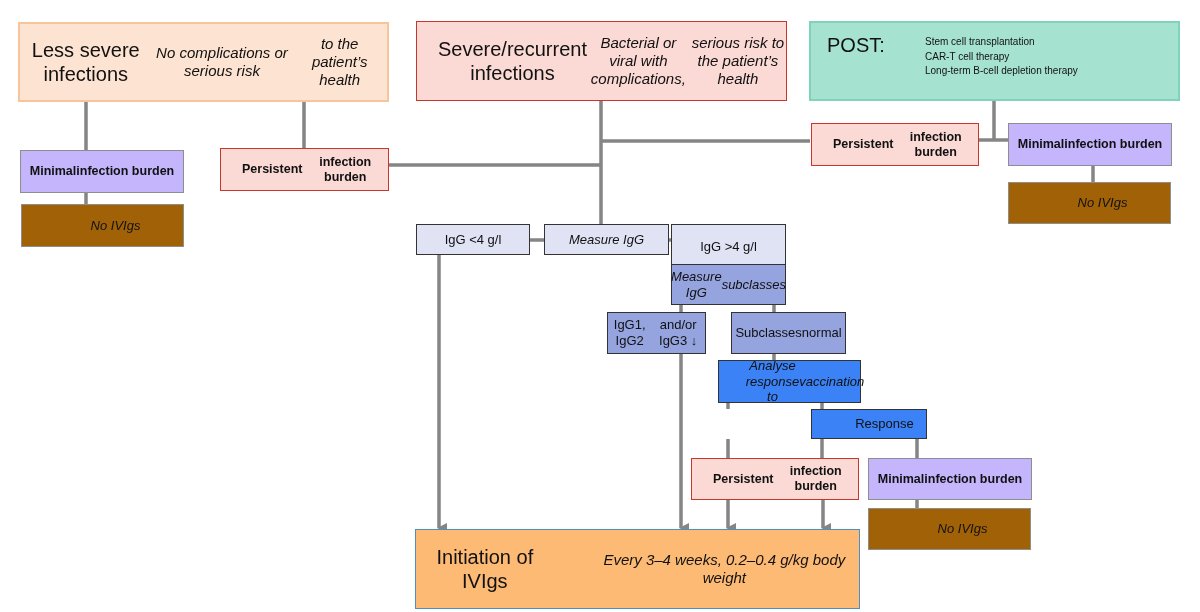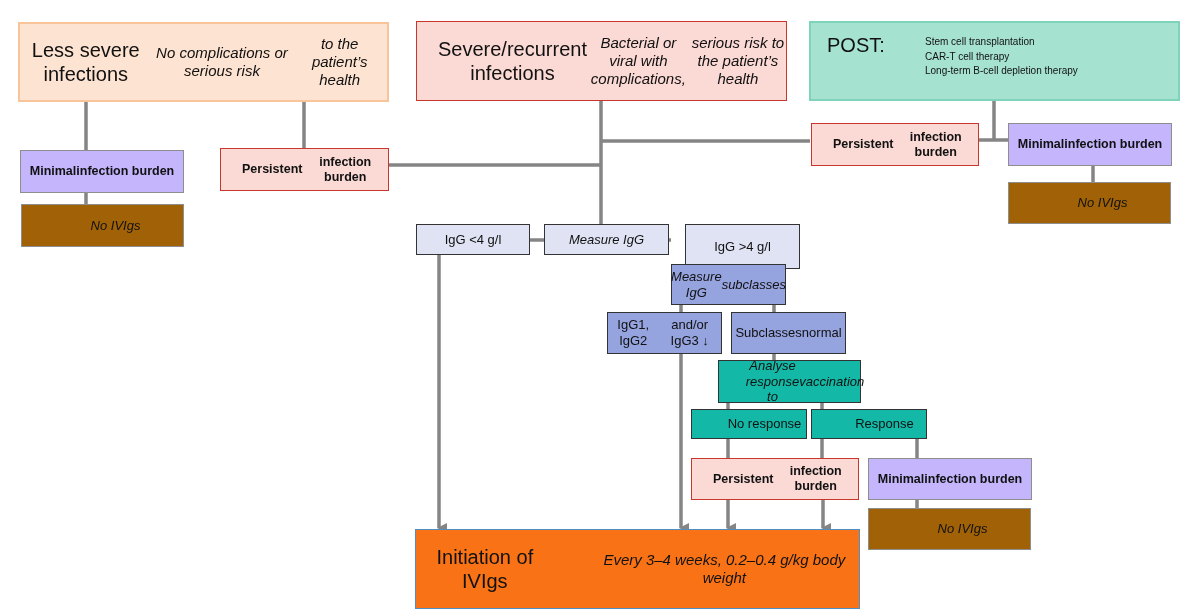--- a/index.html
+++ b/index.html
@@ -15,22 +15,22 @@
   .norm { font-size: 13px; }
   .ital { font-size: 13px; font-style: italic; }
 
   .peach  { background: #fde3d1; border: 2px solid #f8c59a; }
   .pink   { background: #fbd9d5; border: 1.5px solid #c9372c; padding-left: 21px; }
   .mint   { background: #a6e2d0; border: 2px solid #7fd3bb; }
   .pale   { background: #c4b5fd; border: 1.5px solid #8e8e8e; }
   .teal   { background: #a16207; border: 1.5px solid #8e8e8e; padding-left: 26px; }
   .lav    { background: #dfe3f4; border: 1.5px solid #333; }
   .blue   { background: #95a3de; border: 1.5px solid #333; }
-  .green  { background: #14b8a6; border: 1.5px solid #333; padding-left: 31px; }
-  .sky    { background: #f97316; border: 1.5px solid #4e8fc6; gap: 36px; }
+  .green  { background: #3b82f6; border: 1.5px solid #333; padding-left: 31px; }
+  .sky    { background: #fdba74; border: 1.5px solid #4e8fc6; gap: 36px; }
 
   .post { align-items: flex-start; justify-content: flex-start; flex-direction: row; }
   .post-label { font-size: 20px; margin: 10px 0 12px 16px; width: 98px; text-align: left; }
   .post-list { font-size: 10px; margin-top: 12px; text-align: left; line-height: 1.45; }
 </style>
 </head>
 <body>
 
 <div id="canvas">
 
@@ -133,43 +133,40 @@
   <div class="box teal" style="left:1008px; top:182px; width:163px; height:42px;">
     <div class="ital">No IVIgs</div>
   </div>
 
   <div class="box lav" style="left:416px; top:224px; width:114px; height:31px;">
     <div class="norm">IgG &lt;4 g/l</div>
   </div>
   <div class="box lav" style="left:544px; top:224px; width:125px; height:31px;">
     <div class="ital">Measure IgG</div>
   </div>
-  <div class="box lav" style="left:685px; top:224px; width:115px; height:45px;">
+  <div class="box lav" style="left:671px; top:224px; width:115px; height:45px;">
     <div class="norm">IgG &gt;4 g/l</div>
   </div>
 
   <div class="box blue" style="left:671px; top:264px; width:115px; height:41px;">
     <div class="ital">Measure IgG</div>
     <div class="ital">subclasses</div>
   </div>
-  <div class="box blue" style="left:607px; top:312px; width:115px; height:42px;">
+  <div class="box blue" style="left:607px; top:312px; width:99px; height:42px;">
     <div class="norm">IgG1, IgG2</div>
     <div class="norm">and/or IgG3 ↓</div>
   </div>
   <div class="box blue" style="left:731px; top:312px; width:115px; height:42px;">
     <div class="norm">Subclasses</div>
     <div class="norm">normal</div>
   </div>
 
   <div class="box green" style="left:718px; top:360px; width:143px; height:43px;">
     <div class="ital">Analyse response to</div>
     <div class="ital">vaccination</div>
-  </div>
-  <div class="box green" style="left:691px; top:409px; width:116px; height:30px;">
-    <div class="norm">No response</div>
   </div>
   <div class="box green" style="left:811px; top:409px; width:116px; height:30px;">
     <div class="norm">Response</div>
   </div>
 
   <div class="box pink" style="left:691px; top:458px; width:168px; height:42px;">
     <div class="bold">Persistent</div>
     <div class="bold">infection burden</div>
   </div>
 

